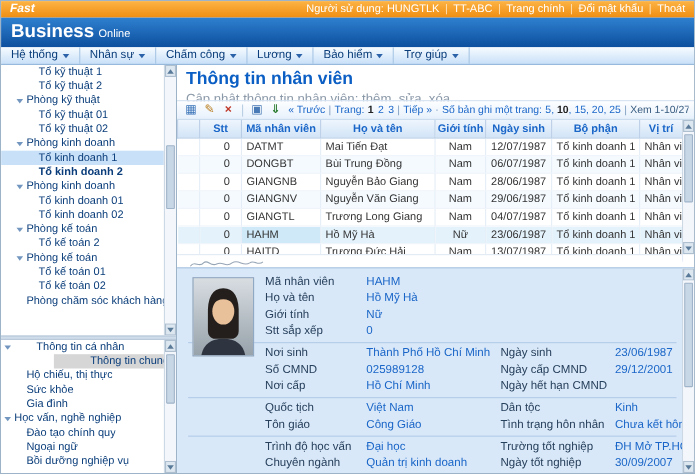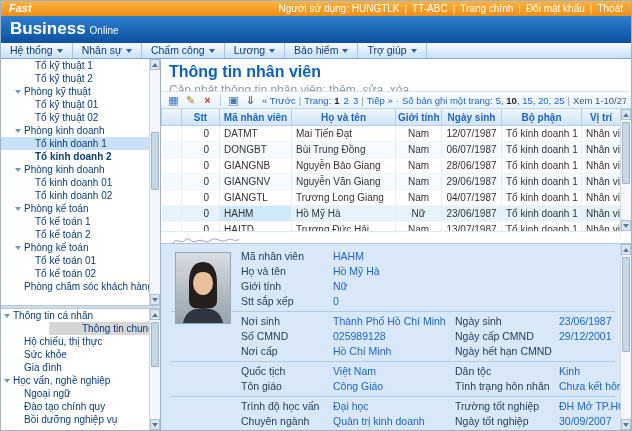--- a/index.html
+++ b/index.html
@@ -221,24 +221,20 @@
           <div class="tree-item" style="padding-left: 25px;">
             <span class="tree-caret nocaret"></span>
             <span class="tree-label">Tổ kinh doanh 02</span>
           </div>
           <div class="tree-item" style="padding-left: 14px;">
             <span class="tree-caret"></span>
             <span class="tree-label">Phòng kế toán</span>
           </div>
           <div class="tree-item" style="padding-left: 25px;">
             <span class="tree-caret nocaret"></span>
-            <span class="tree-label">Tổ kế toán 1</span>
-          </div>
-          <div class="tree-item" style="padding-left: 25px;">
-            <span class="tree-caret nocaret"></span>
             <span class="tree-label">Tổ kế toán 2</span>
           </div>
           <div class="tree-item" style="padding-left: 14px;">
             <span class="tree-caret"></span>
             <span class="tree-label">Phòng kế toán</span>
           </div>
           <div class="tree-item" style="padding-left: 25px;">
             <span class="tree-caret nocaret"></span>
             <span class="tree-label">Tổ kế toán 01</span>
           </div>
@@ -259,51 +255,51 @@
           <div class="sb-thumb" style="top:62px;height:58px;"></div>
         </div>
         <div class="sb-btn">
             <i class="tri-down"></i>
           </div>
       </div>
     </div>
     <div class="sb-split"></div>
     <div class="sb-panel sb-personal">
       <div class="tree" id="personal-tree">
+          <div class="tree-item" style="padding-left: 3px; gap: 20px;">
+            <span class="tree-caret"></span>
+            <span class="tree-label">Thông tin cá nhân</span>
+          </div>
+          <div class="tree-item sel-gray" style="padding-left: 24px; margin-left: 48px;">
+            <span class="tree-caret nocaret"></span>
+            <span class="tree-label">Thông tin chung</span>
+          </div>
+          <div class="tree-item" style="padding-left: 14px;">
+            <span class="tree-caret nocaret"></span>
+            <span class="tree-label">Hộ chiếu, thị thực</span>
+          </div>
+          <div class="tree-item" style="padding-left: 14px;">
+            <span class="tree-caret nocaret"></span>
+            <span class="tree-label">Sức khỏe</span>
+          </div>
+          <div class="tree-item" style="padding-left: 14px;">
+            <span class="tree-caret nocaret"></span>
+            <span class="tree-label">Gia đình</span>
+          </div>
           <div class="tree-item" style="padding-left: 3px;">
             <span class="tree-caret"></span>
-            <span class="tree-label">Thông tin cá nhân</span>
-          </div>
-          <div class="tree-item sel-gray" style="padding-left: 24px; margin-left: 48px;">
-            <span class="tree-caret nocaret"></span>
-            <span class="tree-label">Thông tin chung</span>
-          </div>
-          <div class="tree-item" style="padding-left: 14px;">
-            <span class="tree-caret nocaret"></span>
-            <span class="tree-label">Hộ chiếu, thị thực</span>
-          </div>
-          <div class="tree-item" style="padding-left: 14px;">
-            <span class="tree-caret nocaret"></span>
-            <span class="tree-label">Sức khỏe</span>
-          </div>
-          <div class="tree-item" style="padding-left: 14px;">
-            <span class="tree-caret nocaret"></span>
-            <span class="tree-label">Gia đình</span>
-          </div>
-          <div class="tree-item" style="padding-left: 3px;">
-            <span class="tree-caret"></span>
             <span class="tree-label">Học vấn, nghề nghiệp</span>
           </div>
           <div class="tree-item" style="padding-left: 14px;">
             <span class="tree-caret nocaret"></span>
+            <span class="tree-label">Đào tạo chính quy</span>
+          </div>
+          <div class="tree-item" style="padding-left: 14px;">
+            <span class="tree-caret nocaret"></span>
             <span class="tree-label">Ngoại ngữ</span>
-          </div>
-          <div class="tree-item" style="padding-left: 14px;">
-            <span class="tree-caret nocaret"></span>
-            <span class="tree-label">Đào tạo chính quy</span>
           </div>
           <div class="tree-item" style="padding-left: 14px;">
             <span class="tree-caret nocaret"></span>
             <span class="tree-label">Bồi dưỡng nghiệp vụ</span>
           </div>
         </div>
       <div class="vscroll sb-personal-scroll">
         <div class="sb-btn">
             <i class="tri-up"></i>
           </div>

